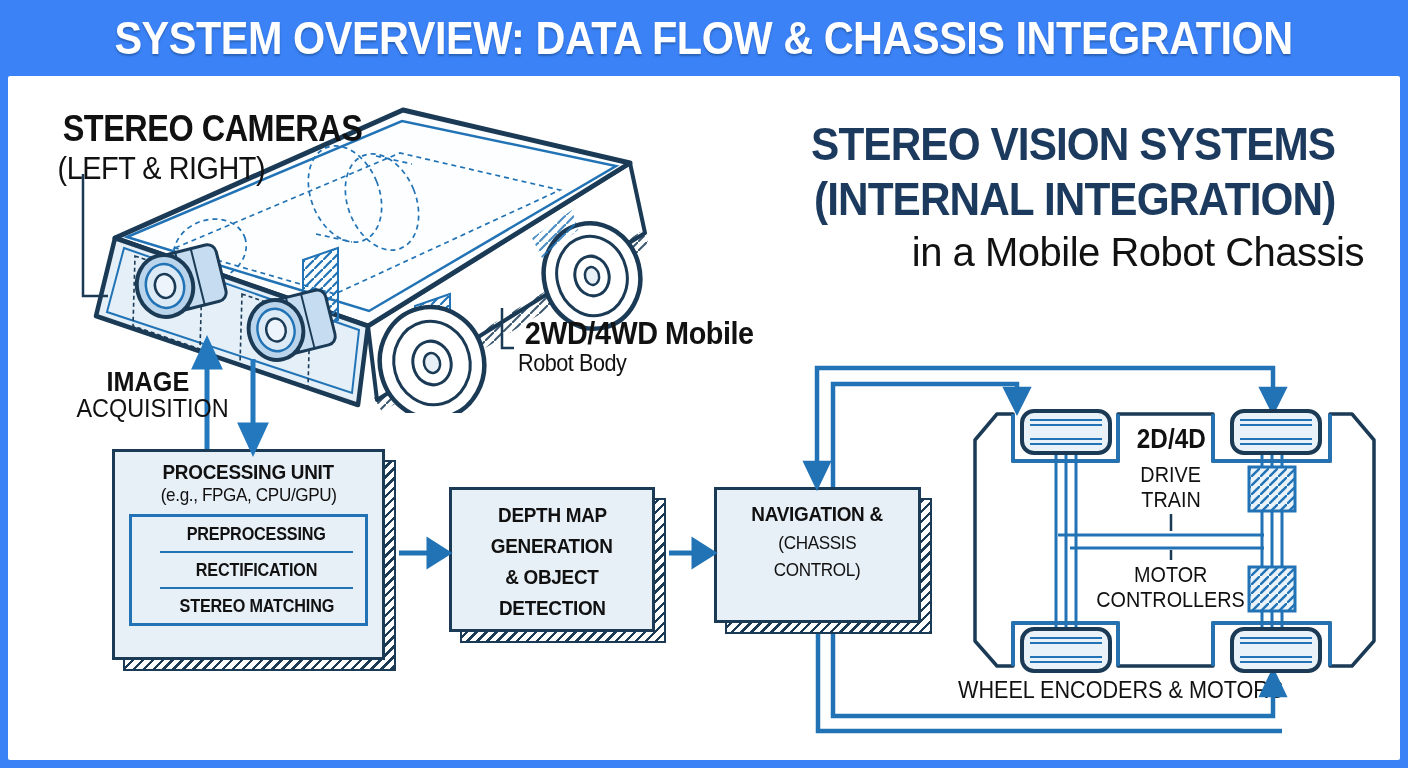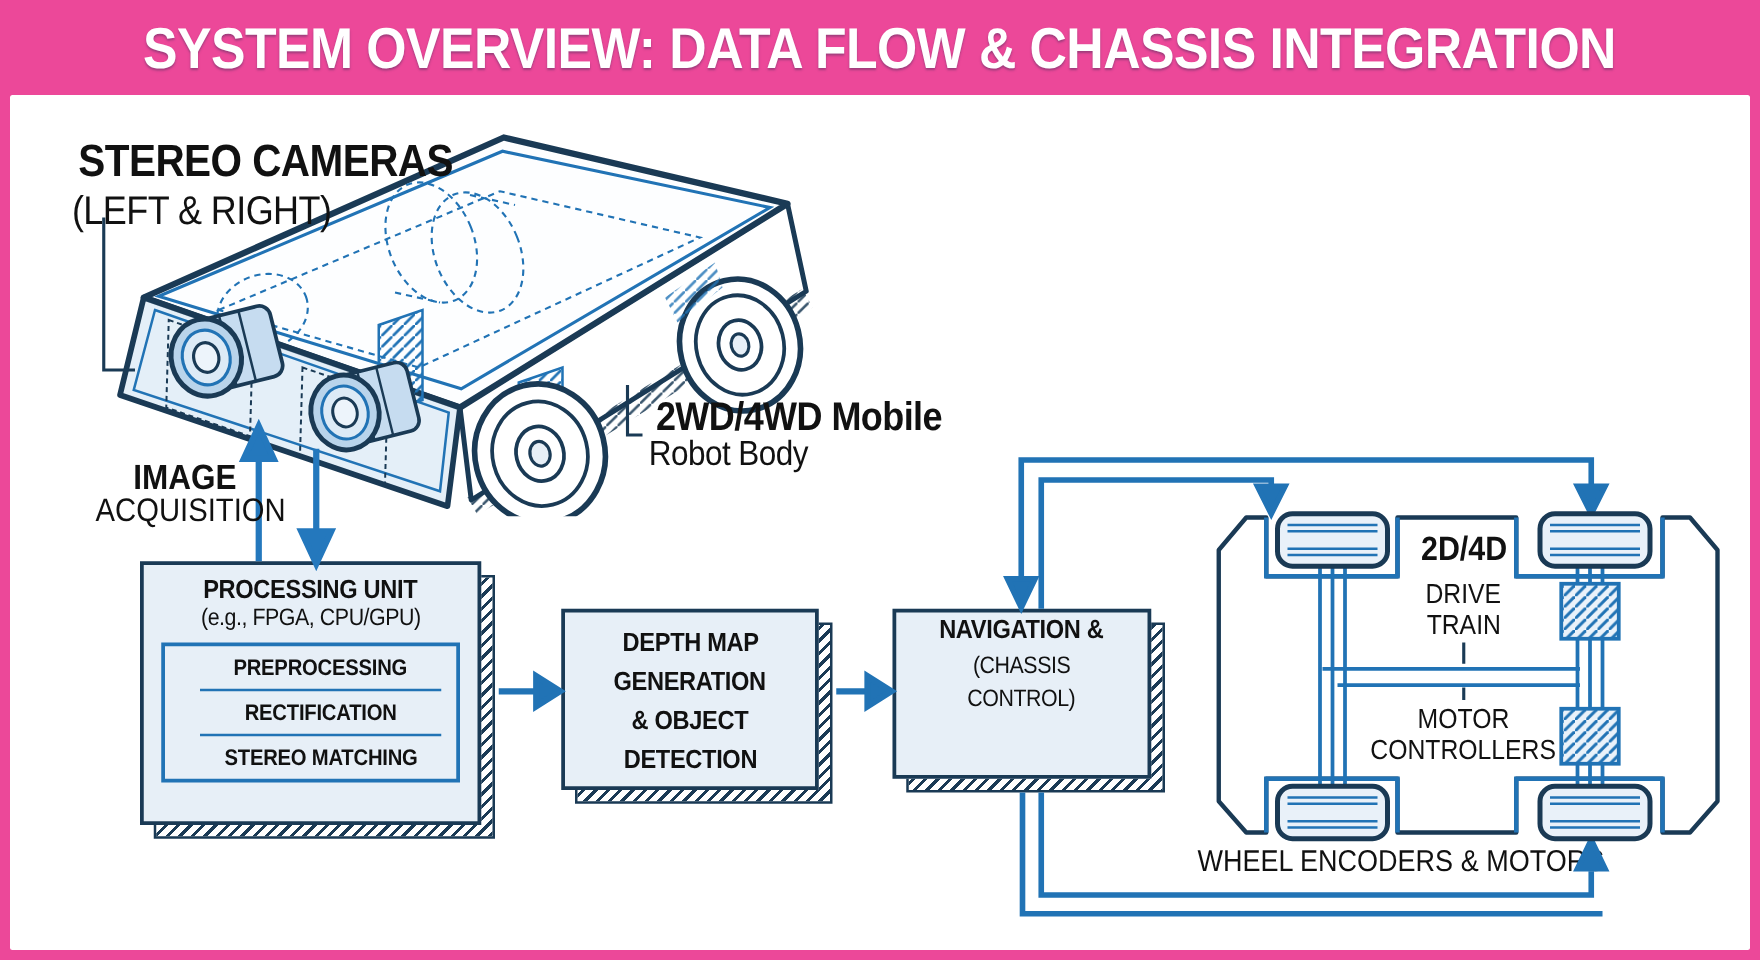--- a/index.html
+++ b/index.html
@@ -1,16 +1,16 @@
 <!DOCTYPE html>
 <html><head>
 <meta charset="utf-8">
 <style>
   html,body{margin:0;padding:0;background:#0e3a5c;}
-  #stage{position:relative;width:1408px;height:768px;background:#ec4899;overflow:hidden;
+  #stage{position:relative;width:1408px;height:768px;background:#3b82f6;overflow:hidden;
          font-family:"Liberation Sans",sans-serif;-webkit-font-smoothing:antialiased;}
   .abs{position:absolute;}
   #panel{left:8px;top:76px;width:1392px;height:684px;background:#ffffff;border-radius:2px;}
   #header-bar{left:0;top:0;width:1408px;height:76px;display:flex;align-items:center;justify-content:center;}
   #header-title{color:#ffffff;font-size:46px;font-weight:700;letter-spacing:-.5px;white-space:nowrap;
                 transform:scaleX(.9);transform-origin:center;text-shadow:0 2px 2px rgba(10,40,70,.35);}
   .cond{display:inline-block;transform:scaleX(.9);transform-origin:center;white-space:nowrap;}
   .box{background:#e7eff7;border:3.5px solid #1a3a55;box-sizing:border-box;text-align:center;z-index:6;}
   .shadow{background:repeating-linear-gradient(135deg,#ffffff 0 4.5px,#1a3a55 4.5px 7px);
           border:2.5px solid #1a3a55;box-sizing:border-box;z-index:5;}
@@ -118,21 +118,21 @@
 
   <div class="abs shadow" style="left:460px;top:498px;width:206px;height:145px"></div>
   <div class="abs box" style="left:449px;top:487px;width:206px;height:145px;padding-top:10px">
     <div style="line-height:29px"><span class="cond box-title">DEPTH MAP</span></div>
     <div style="line-height:29px"><span class="cond box-title">GENERATION</span></div>
     <div style="line-height:29px"><span class="cond box-title">&amp; OBJECT</span></div>
     <div style="line-height:29px"><span class="cond box-title">DETECTION</span></div>
   </div>
 
   <div class="abs shadow" style="left:725px;top:498px;width:207px;height:136px"></div>
-  <div class="abs box" style="left:714px;top:487px;width:207px;height:136px;">
+  <div class="abs box" style="left:714px;top:487px;width:207px;height:136px;padding-top:10px">
     <div style="line-height:28px"><span class="cond box-title">NAVIGATION &amp;</span></div>
     <div style="line-height:26px"><span class="cond box-sub">(CHASSIS</span></div>
     <div style="line-height:26px"><span class="cond box-sub">CONTROL)</span></div>
   </div>
 
   <svg class="abs noptr" style="left:0;top:0;z-index:8" width="1408" height="768" viewBox="0 0 1408 768">
     <defs>
       <pattern id="hb2" width="9" height="9" patternUnits="userSpaceOnUse">
         <rect width="9" height="9" fill="#eaf2fa"></rect>
         <path d="M-2,11 L11,-2" stroke="#2173b5" stroke-width="2.4"></path>
@@ -201,28 +201,33 @@
     </g>
   </svg>
 
   <div class="abs" style="left:46px;top:108px;z-index:9">
     <div class="lbl-b" style="font-size:36px;letter-spacing:-.5px"><span class="cond">STEREO CAMERAS</span></div>
     <div class="lbl-r" style="font-size:32px;letter-spacing:-.5px"><span class="cond">(LEFT &amp; RIGHT)</span></div>
   </div>
 
   <div class="abs" style="left:512px;top:318px;z-index:9">
     <div class="lbl-b" style="font-size:32px;line-height:30px;letter-spacing:-.5px"><span class="cond">2WD/4WD Mobile</span></div>
-    <div class="lbl-r" style="font-size:28px;line-height:29px;letter-spacing:-.5px"><span class="cond">Robot Body</span></div>
+    <div class="lbl-r" style="font-size:24px;line-height:29px;letter-spacing:-.5px"><span class="cond">Robot Body</span></div>
   </div>
 
   <div class="abs" style="left:68px;top:368px;width:160px;text-align:center;z-index:9">
     <div class="lbl-b" style="font-size:28px;line-height:28px"><span class="cond">IMAGE</span></div>
     <div class="lbl-r" style="font-size:26px;line-height:24px"><span class="cond">ACQUISITION</span></div>
   </div>
 
+  <div class="abs" id="main-title">
+    <div class="mt-navy"><span class="cond">STEREO VISION SYSTEMS</span></div>
+    <div class="mt-navy"><span class="cond">(INTERNAL INTEGRATION)</span></div>
+    <div class="mt-black"><span>in a Mobile Robot Chassis</span></div>
+  </div>
 
   <div class="abs chassis-lbl" style="left:1096px;top:424px;width:150px;font-size:27px;font-weight:700">
     <span class="cond">2D/4D</span>
   </div>
   <div class="abs chassis-lbl" style="left:1111px;top:462px;width:120px;font-size:22px;line-height:25px">
     <div><span class="cond">DRIVE</span></div>
     <div><span class="cond">TRAIN</span></div>
   </div>
   <div class="abs chassis-lbl" style="left:1061px;top:562px;width:220px;font-size:22px;line-height:25px">
     <div><span class="cond">MOTOR</span></div>

